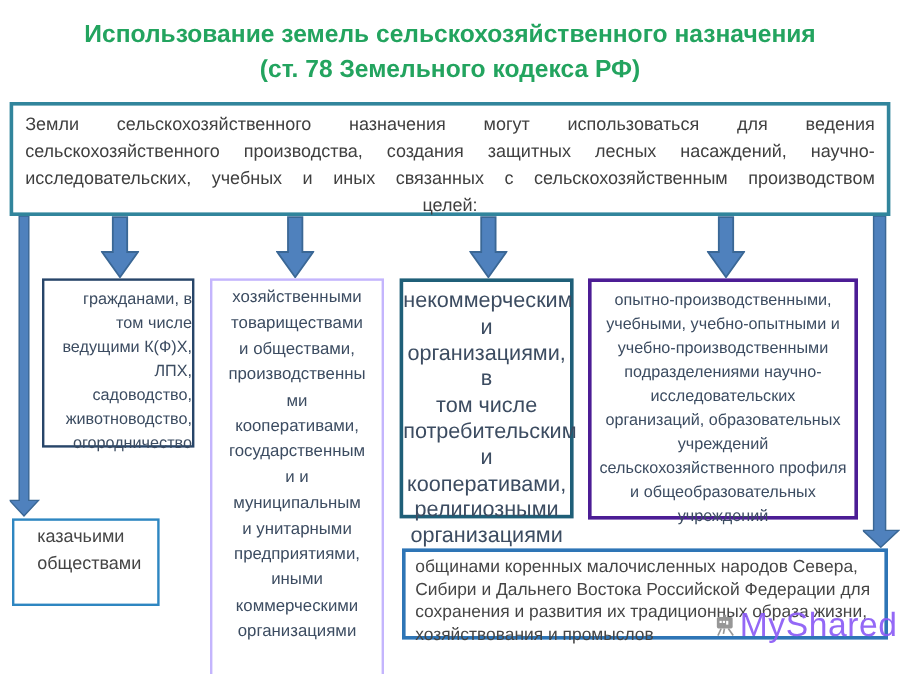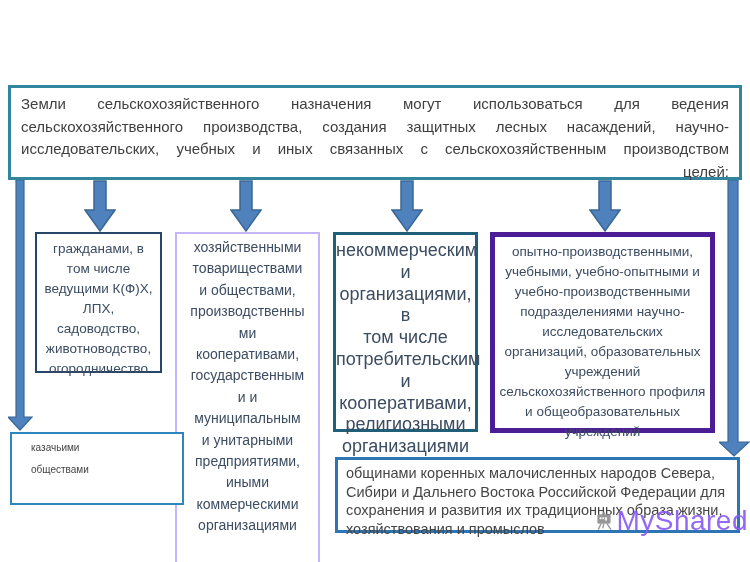--- a/index.html
+++ b/index.html
@@ -18,43 +18,45 @@
   .intro-box {
     position:absolute; left:8px; top:85px; width:734px; height:95px;
     border:3px solid #31859c; background:#ffffff;
     padding:5px 10px 12px 10px;
     font-size:15px; line-height:22.5px; color:#3f3f3f;
   }
   .intro-body {
     white-space:pre-line;
     text-align:justify; text-align-last:justify;
   }
-  .intro-tail { text-align:right; }
+  .intro-tail { text-align:center; }
   .node {
     position:absolute; background:#ffffff; color:#3c4c61;
     text-align:center; white-space:pre-line;
   }
-  .node.b1 { left:35px;  top:232px; width:127px; height:141px; border:2px solid #274569; font-size:13.5px; line-height:20px; padding-top:5px; }
+  .node.b1 { left:35px;  top:232px; width:127px; height:141px; border:2px solid #274569; font-size:13.5px; line-height:20px; padding-top:5px;text-align:right; }
   .node.b2 { left:175px; top:232px; width:145px; height:362px; border:2px solid #c4b5fd; font-size:14px;   line-height:21.4px; padding-top:3px; }
   .node.b3 { left:333px; top:232px; width:145px; height:200px; border:3px solid #1f5f78; font-size:18px;   line-height:21.8px; padding-top:5px; }
-  .node.b4 { left:490px; top:232px; width:225px; height:201px; border:5px solid #4c1d95; font-size:13.5px; line-height:20px; padding-top:5px; }
-  .node.b5 { left:10px;  top:432px; width:174px; height:73px;  border:2px solid #2e86c1; font-size:10px;   line-height:22px; text-align:left; padding:3px 6px 0 19px; color:#454545; }
+  .node.b4 { left:490px; top:232px; width:225px; height:201px; border:3px solid #4c1d95; font-size:13.5px; line-height:20px; padding-top:5px; }
+  .node.b5 { left:10px;  top:432px; width:123px; height:73px;  border:2px solid #2e86c1; font-size:15px;   line-height:22px; text-align:left; padding:3px 6px 0 19px; color:#454545; }
   .node.b6 { left:335px; top:457px; width:405px; height:76px;  border:3px solid #2e75b6; font-size:14.5px; line-height:18.5px; text-align:left; padding:4px 8px 0 8px; color:#454545; }
   .arrow-svg { position:absolute; }
   .watermark {
     position:absolute; left:596px; top:499px; width:152px; height:44px;
     display:flex; align-items:center; gap:4px; opacity:0.92;
   }
   .wm-text { font-size:28px; color:#8b5cf6; letter-spacing:0.5px; }
 </style>
 </head>
 <body>
 
 <div class="slide">
 
+  <div class="slide-title pre">Использование земель сельскохозяйственного назначения
+(ст. 78 Земельного кодекса РФ)</div>
 
   <div class="intro-box">
     <div class="intro-body">Земли сельскохозяйственного назначения могут использоваться для ведения
 сельскохозяйственного производства, создания защитных лесных насаждений, научно-
 исследовательских, учебных и иных связанных с сельскохозяйственным производством</div>
     <div class="intro-tail">целей:</div>
   </div>
 
   <svg class="arrow-svg" style="left:84px;top:180px" width="32" height="52">
     <polygon points="10,1 22,1 22,30 31,30 16,51 1,30 10,30" fill="#4f81bd" stroke="#3a6795" stroke-width="1.5"></polygon>

